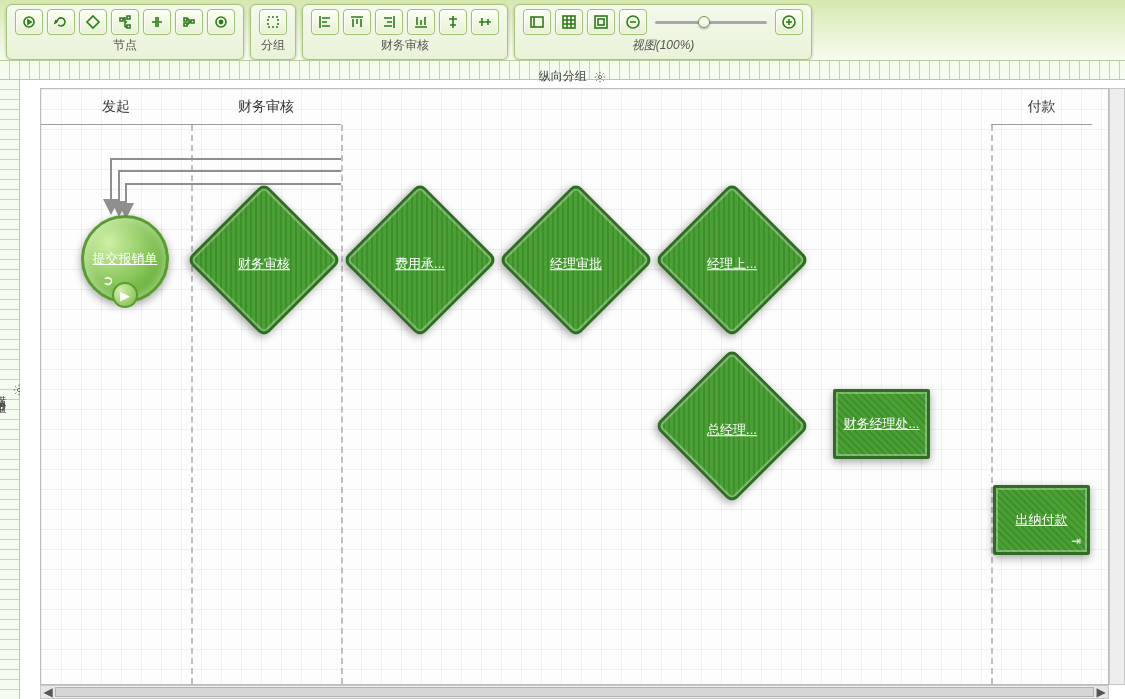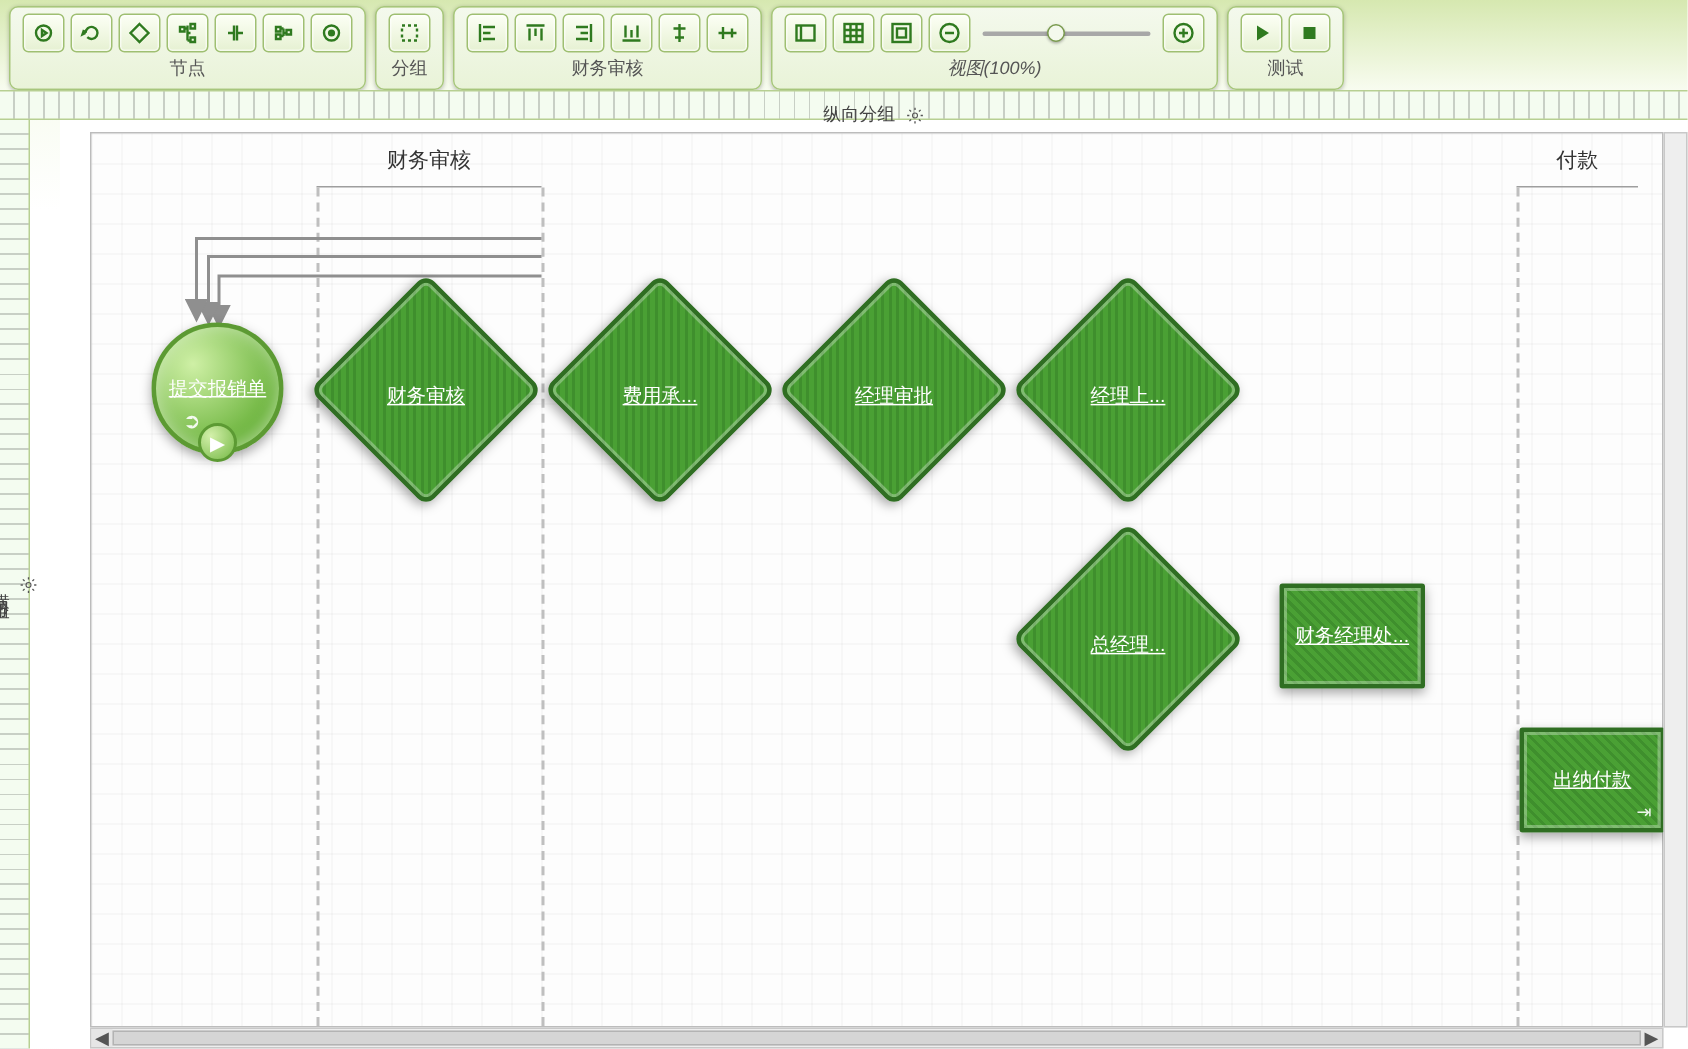--- a/index.html
+++ b/index.html
@@ -33,21 +33,21 @@
   .view-label { color:#555; font-size:12px;font-style:italic;}
 
   
   .ruler-h { position:absolute; left:0; right:0; top:60px; height:20px; background:#f4fcf0; border-top:1px solid #b7cf92; border-bottom:1px solid #b7cf92;}
   .ruler-v { position:absolute; left:0; top:80px; bottom:0; width:20px; background:#f4fcf0; border-right:1px solid #b7cf92;}
   .ruler-h::after, .ruler-v::after { content:""; position:absolute; inset:0;
     background:repeating-linear-gradient(to right, transparent 0 9px, rgba(0,0,0,.18) 9px 10px);}
   .ruler-v::after { background:repeating-linear-gradient(to bottom, transparent 0 9px, rgba(0,0,0,.18) 9px 10px);}
 
   
-  .canvas-wrap { position:absolute; left:20px; right:0; top:80px; bottom:0; background:#fff;margin-left:20px; }
+  .canvas-wrap { position:absolute; left:20px; right:0; top:80px; bottom:0; background:#fff; }
   .canvas-inner {
     position:absolute; left:20px; top:8px; right:16px; bottom:14px;
     border:1px solid #bcbcbc;
     background-color:#fdfdfd;
     background-image:
       linear-gradient(to right, rgba(0,0,0,.05) 1px, transparent 1px),
       linear-gradient(to bottom, rgba(0,0,0,.05) 1px, transparent 1px);
     background-size:20px 20px;
   }
   
@@ -234,35 +234,20 @@
       <div class="tbtn">
           <svg viewBox="0 0 16 16">
             <circle class="g-ico" cx="8" cy="8" r="6"></circle>
             <path class="g-ico" d="M5 8h6M8 5v6"></path>
           </svg>
         </div>
     </div>
     <div class="label view-label">视图(100%)</div>
   </div>
 
-  <div class="toolgroup">
-    <div class="row">
-      <div class="tbtn">
-          <svg viewBox="0 0 16 16">
-            <path d="M5 3l8 5-8 5z" fill="#2f7a1f"></path>
-          </svg>
-        </div>
-      <div class="tbtn">
-          <svg viewBox="0 0 16 16">
-            <rect x="4" y="4" width="8" height="8" fill="#2f7a1f"></rect>
-          </svg>
-        </div>
-    </div>
-    <div class="label">测试</div>
-  </div>
 </div>
 
 <div class="ruler-h"></div>
 <div class="ruler-v"></div>
 
 <div class="vgroup-title">
   <span>横向分组</span>
   <span class="gear">
       <svg viewBox="0 0 16 16">
         <circle cx="8" cy="8" r="2.2" fill="none" stroke="#555"></circle>
@@ -276,20 +261,23 @@
   <div class="canvas-inner">
 
     <div class="hgroup-title" style="top:-22px; position:absolute; width:100%; text-align:center;">
       <span>纵向分组</span>
       <span class="gear"><svg viewBox="0 0 16 16">
             <circle cx="8" cy="8" r="2.2" fill="none" stroke="#555"></circle>
             <path stroke="#555" stroke-width="1.2" d="M8 1v2M8 13v2M1 8h2M13 8h2M3 3l1.5 1.5M11.5 11.5 13 13M13 3l-1.5 1.5M4.5 11.5 3 13"></path>
           </svg></span>
     </div>
 
+    <div class="lane-head" style="left:0; width:150px;">
+        <span>发起</span>
+      </div>
     <div class="lane-head" style="left:150px; width:150px;">
         <span>财务审核</span>
       </div>
     <div class="lane-head" style="left:950px; right:16px;">
         <span>付款</span>
       </div>
     <div class="lane-sep" style="left:150px"></div>
     <div class="lane-sep" style="left:300px"></div>
     <div class="lane-sep" style="left:950px"></div>
 

